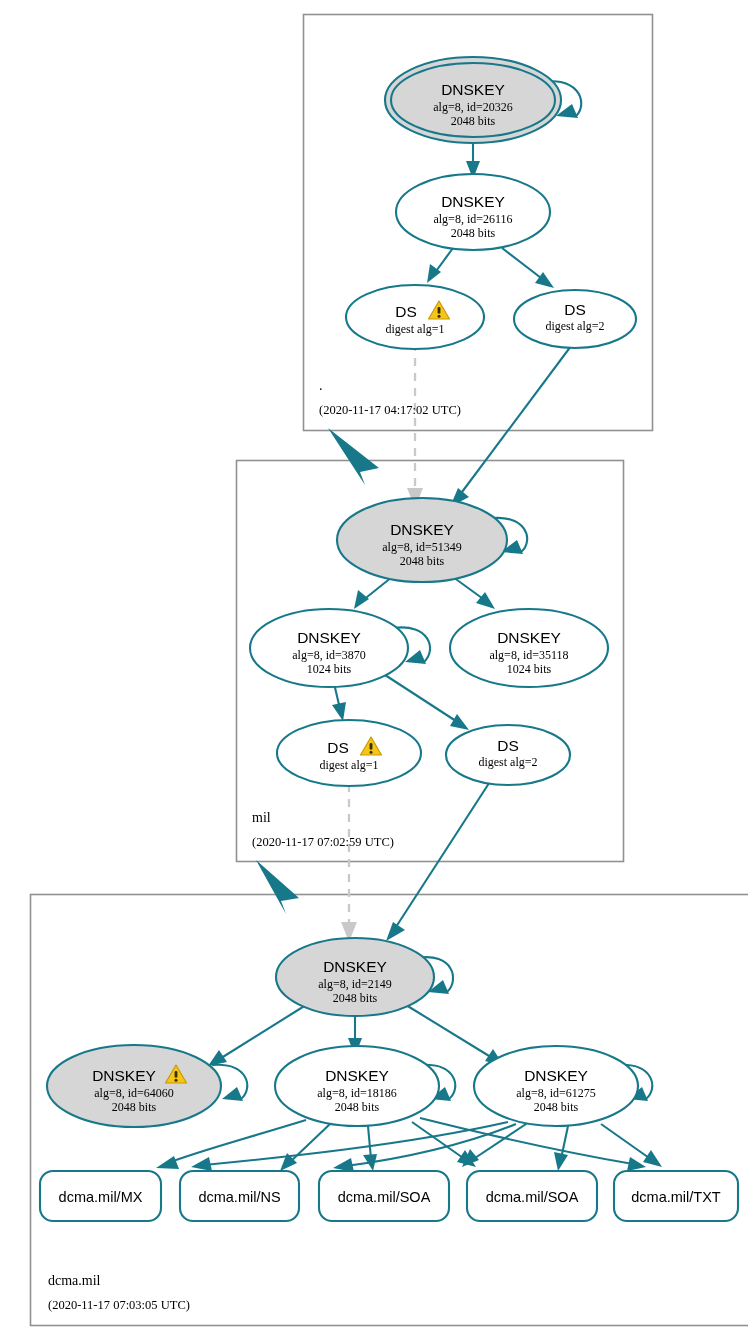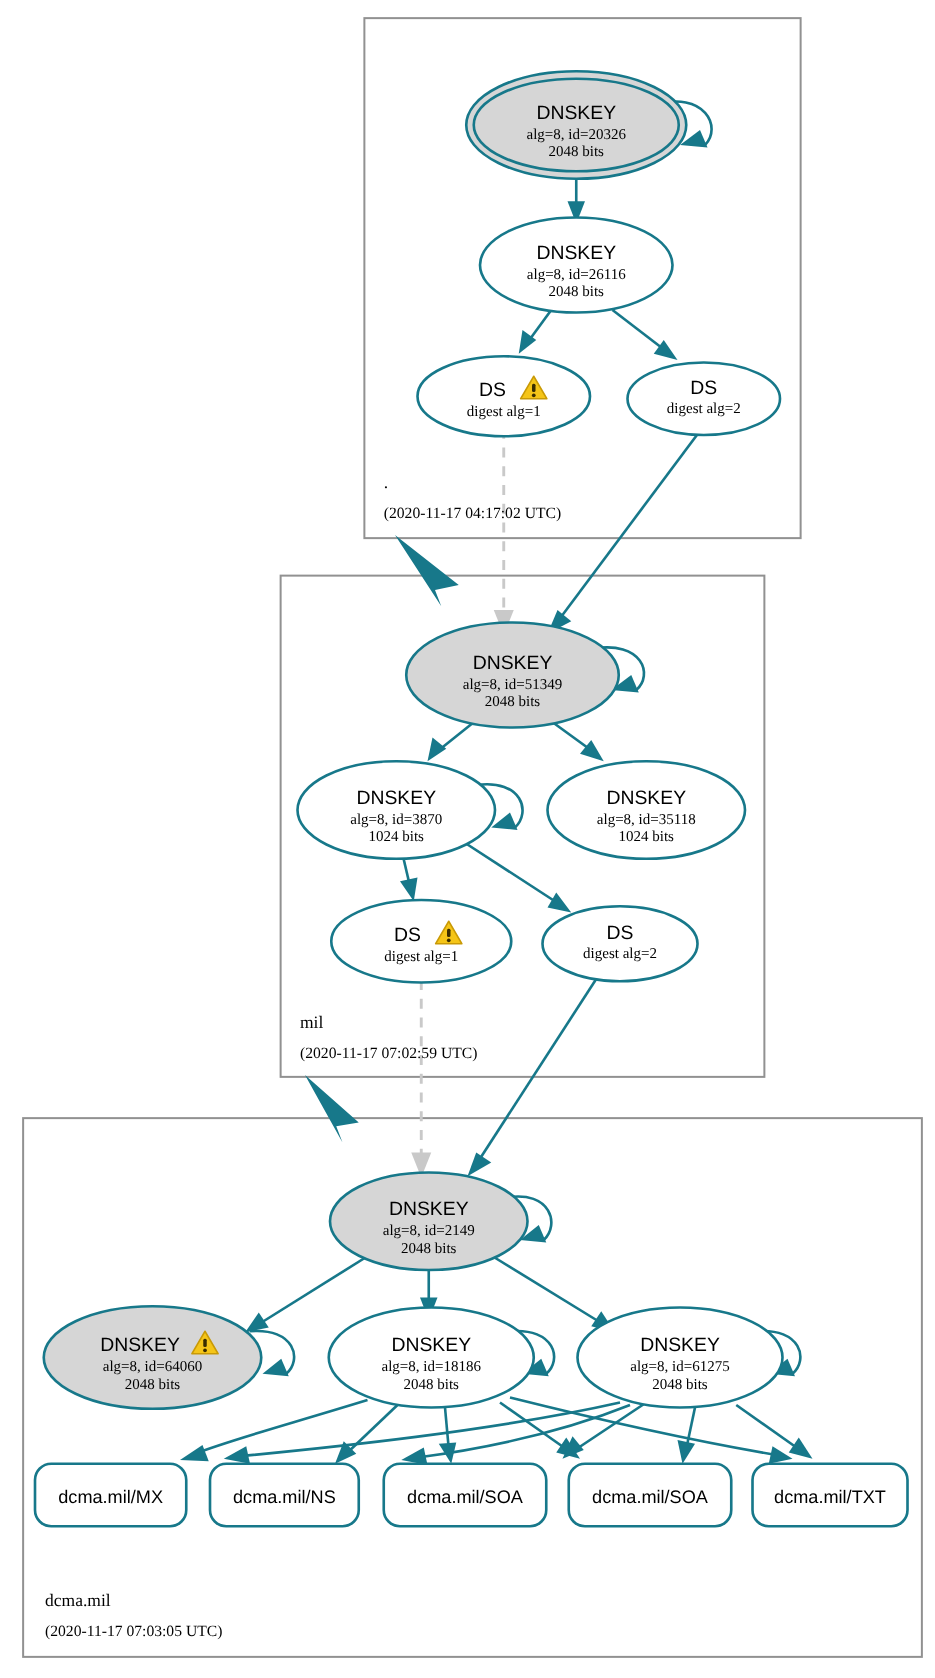--- a/index.html
+++ b/index.html
@@ -1,20 +1,20 @@
 <!DOCTYPE html>
 <html><head>
 <meta charset="utf-8">
 <style>
   html,body{margin:0;padding:0;background:#ffffff;}
   body{
     width:748px;height:1342px;position:relative;overflow:hidden;
     font-family:"Liberation Sans", sans-serif;
   }
-  #stage{position:absolute;left:4px;top:0;width:724px;height:1342px;text-decoration:underline;}
+  #stage{position:absolute;left:16px;top:0;width:724px;height:1342px;text-decoration:underline;}
   svg{position:absolute;left:0;top:0;width:748px;height:1342px;display:block;}
   .zone-rect{fill:none;stroke:#919191;stroke-width:1.6;}
   .node-ell{stroke:#17788a;stroke-width:2.1;}
   .ell-fill-gray{fill:#d6d6d6;}
   .ell-fill-white{fill:#ffffff;}
   .rr-box{fill:#ffffff;stroke:#17788a;stroke-width:2.1;}
   .edge{fill:none;stroke:#17788a;stroke-width:2.1;}
   .edge-thick{fill:#17788a;stroke:none;}
   .edge-dash{fill:none;stroke:#c9c9c9;stroke-width:2.3;stroke-dasharray:8,7;}
   .arrow-teal{fill:#17788a;stroke:none;}

